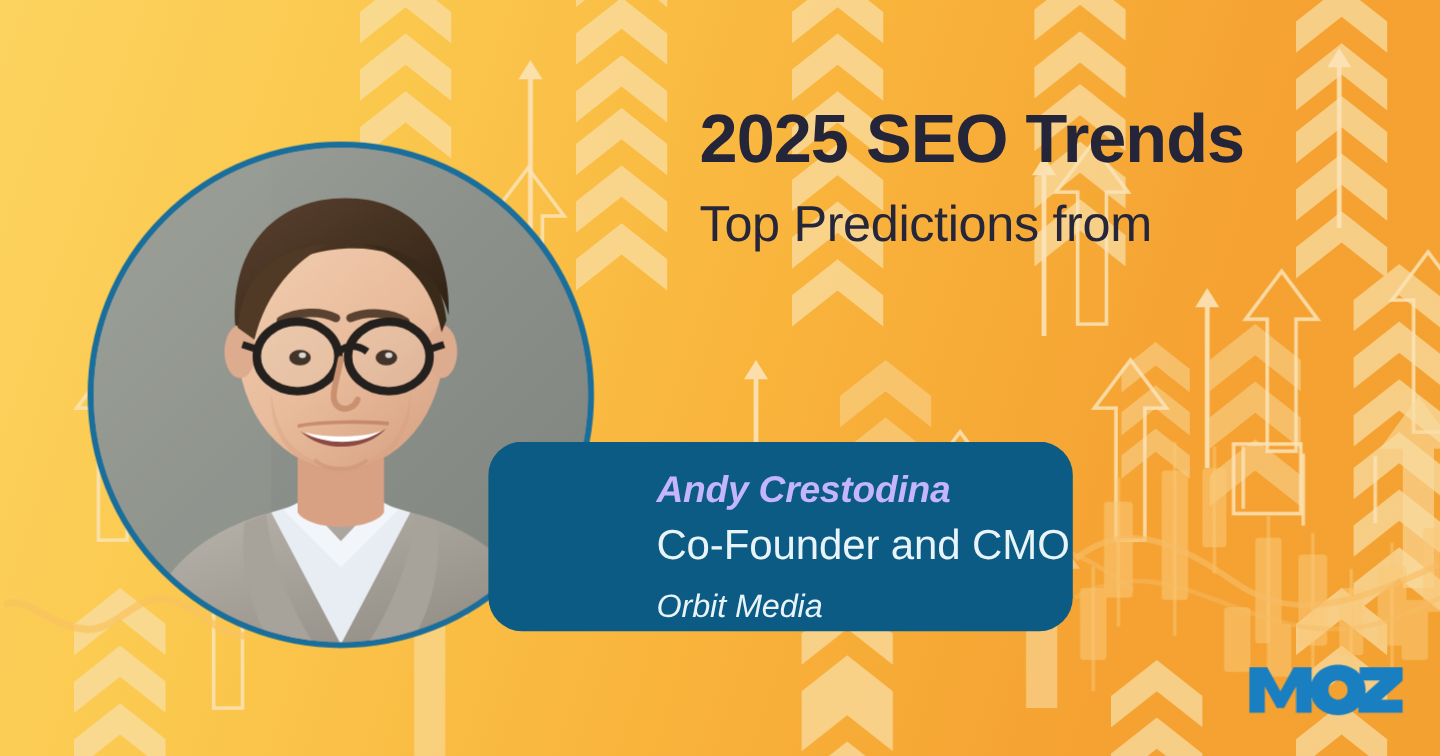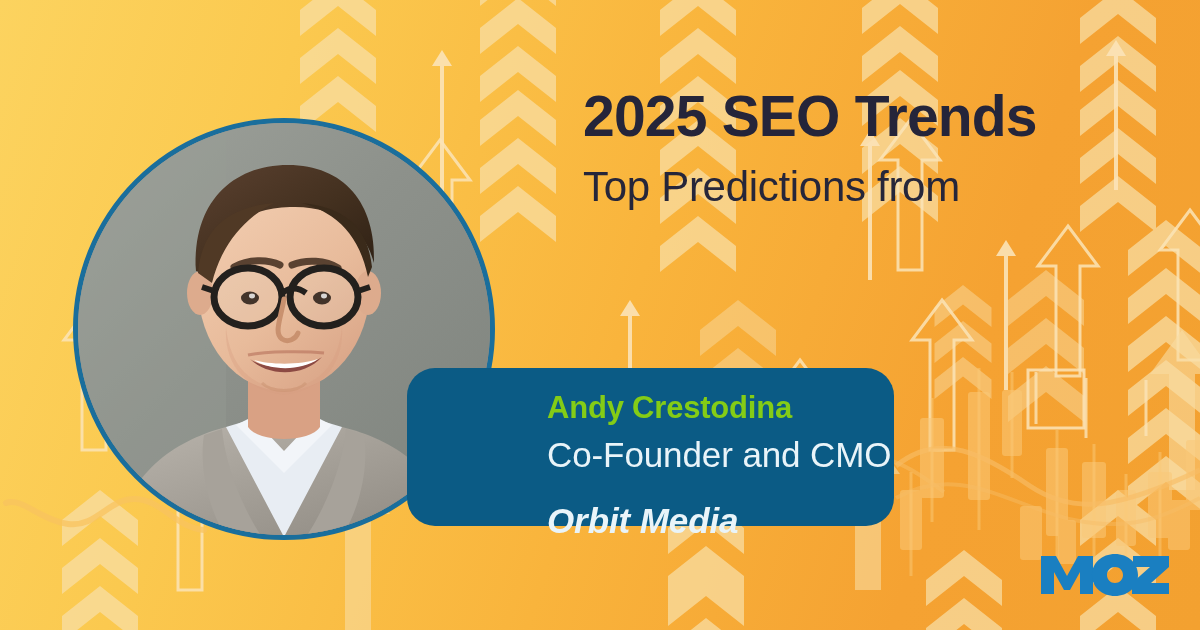--- a/index.html
+++ b/index.html
@@ -36,30 +36,30 @@
   #title-sub-1 { margin-top:12px; }
   #title-sub-2 { margin-top:3px; }
 
   
   #speaker-card {
     position:absolute; left:407px; top:368px; width:487px; height:158px;
     background:#0b5b85; border-radius:28px;
   }
   #speaker-inner { position:absolute; left:140px; top:22px; }
   #speaker-name {
-    font-size:31px; font-weight:700; color:#84cc16; letter-spacing:-0.2px;
-    line-height:1.18; white-space:nowrap;
+    font-size:31px; font-weight:700; color:#c4b5fd; letter-spacing:-0.2px;
+    line-height:1.18; white-space:nowrap;font-style:italic;
   }
   #speaker-role {
     font-size:35px; font-weight:400; color:#e9f4f9; letter-spacing:-0.1px;
     line-height:1.30; margin-top:5px; white-space:nowrap;
   }
   #speaker-company {
-    font-size:35px; font-weight:700; font-style:italic; color:#e9f4f9;
-    letter-spacing:-0.1px; line-height:1.30; margin-top:21px; white-space:nowrap;
+    font-size:27px; font-weight:400; font-style:italic; color:#e9f4f9;
+    letter-spacing:-0.1px; line-height:1.30; margin-top:11px; white-space:nowrap;
   }
 
   
   #moz-logo { position:absolute; left:1041px; top:552px; width:128px; height:46px; }
 </style>
 </head>
 <body>
 
 <div id="canvas">
 

